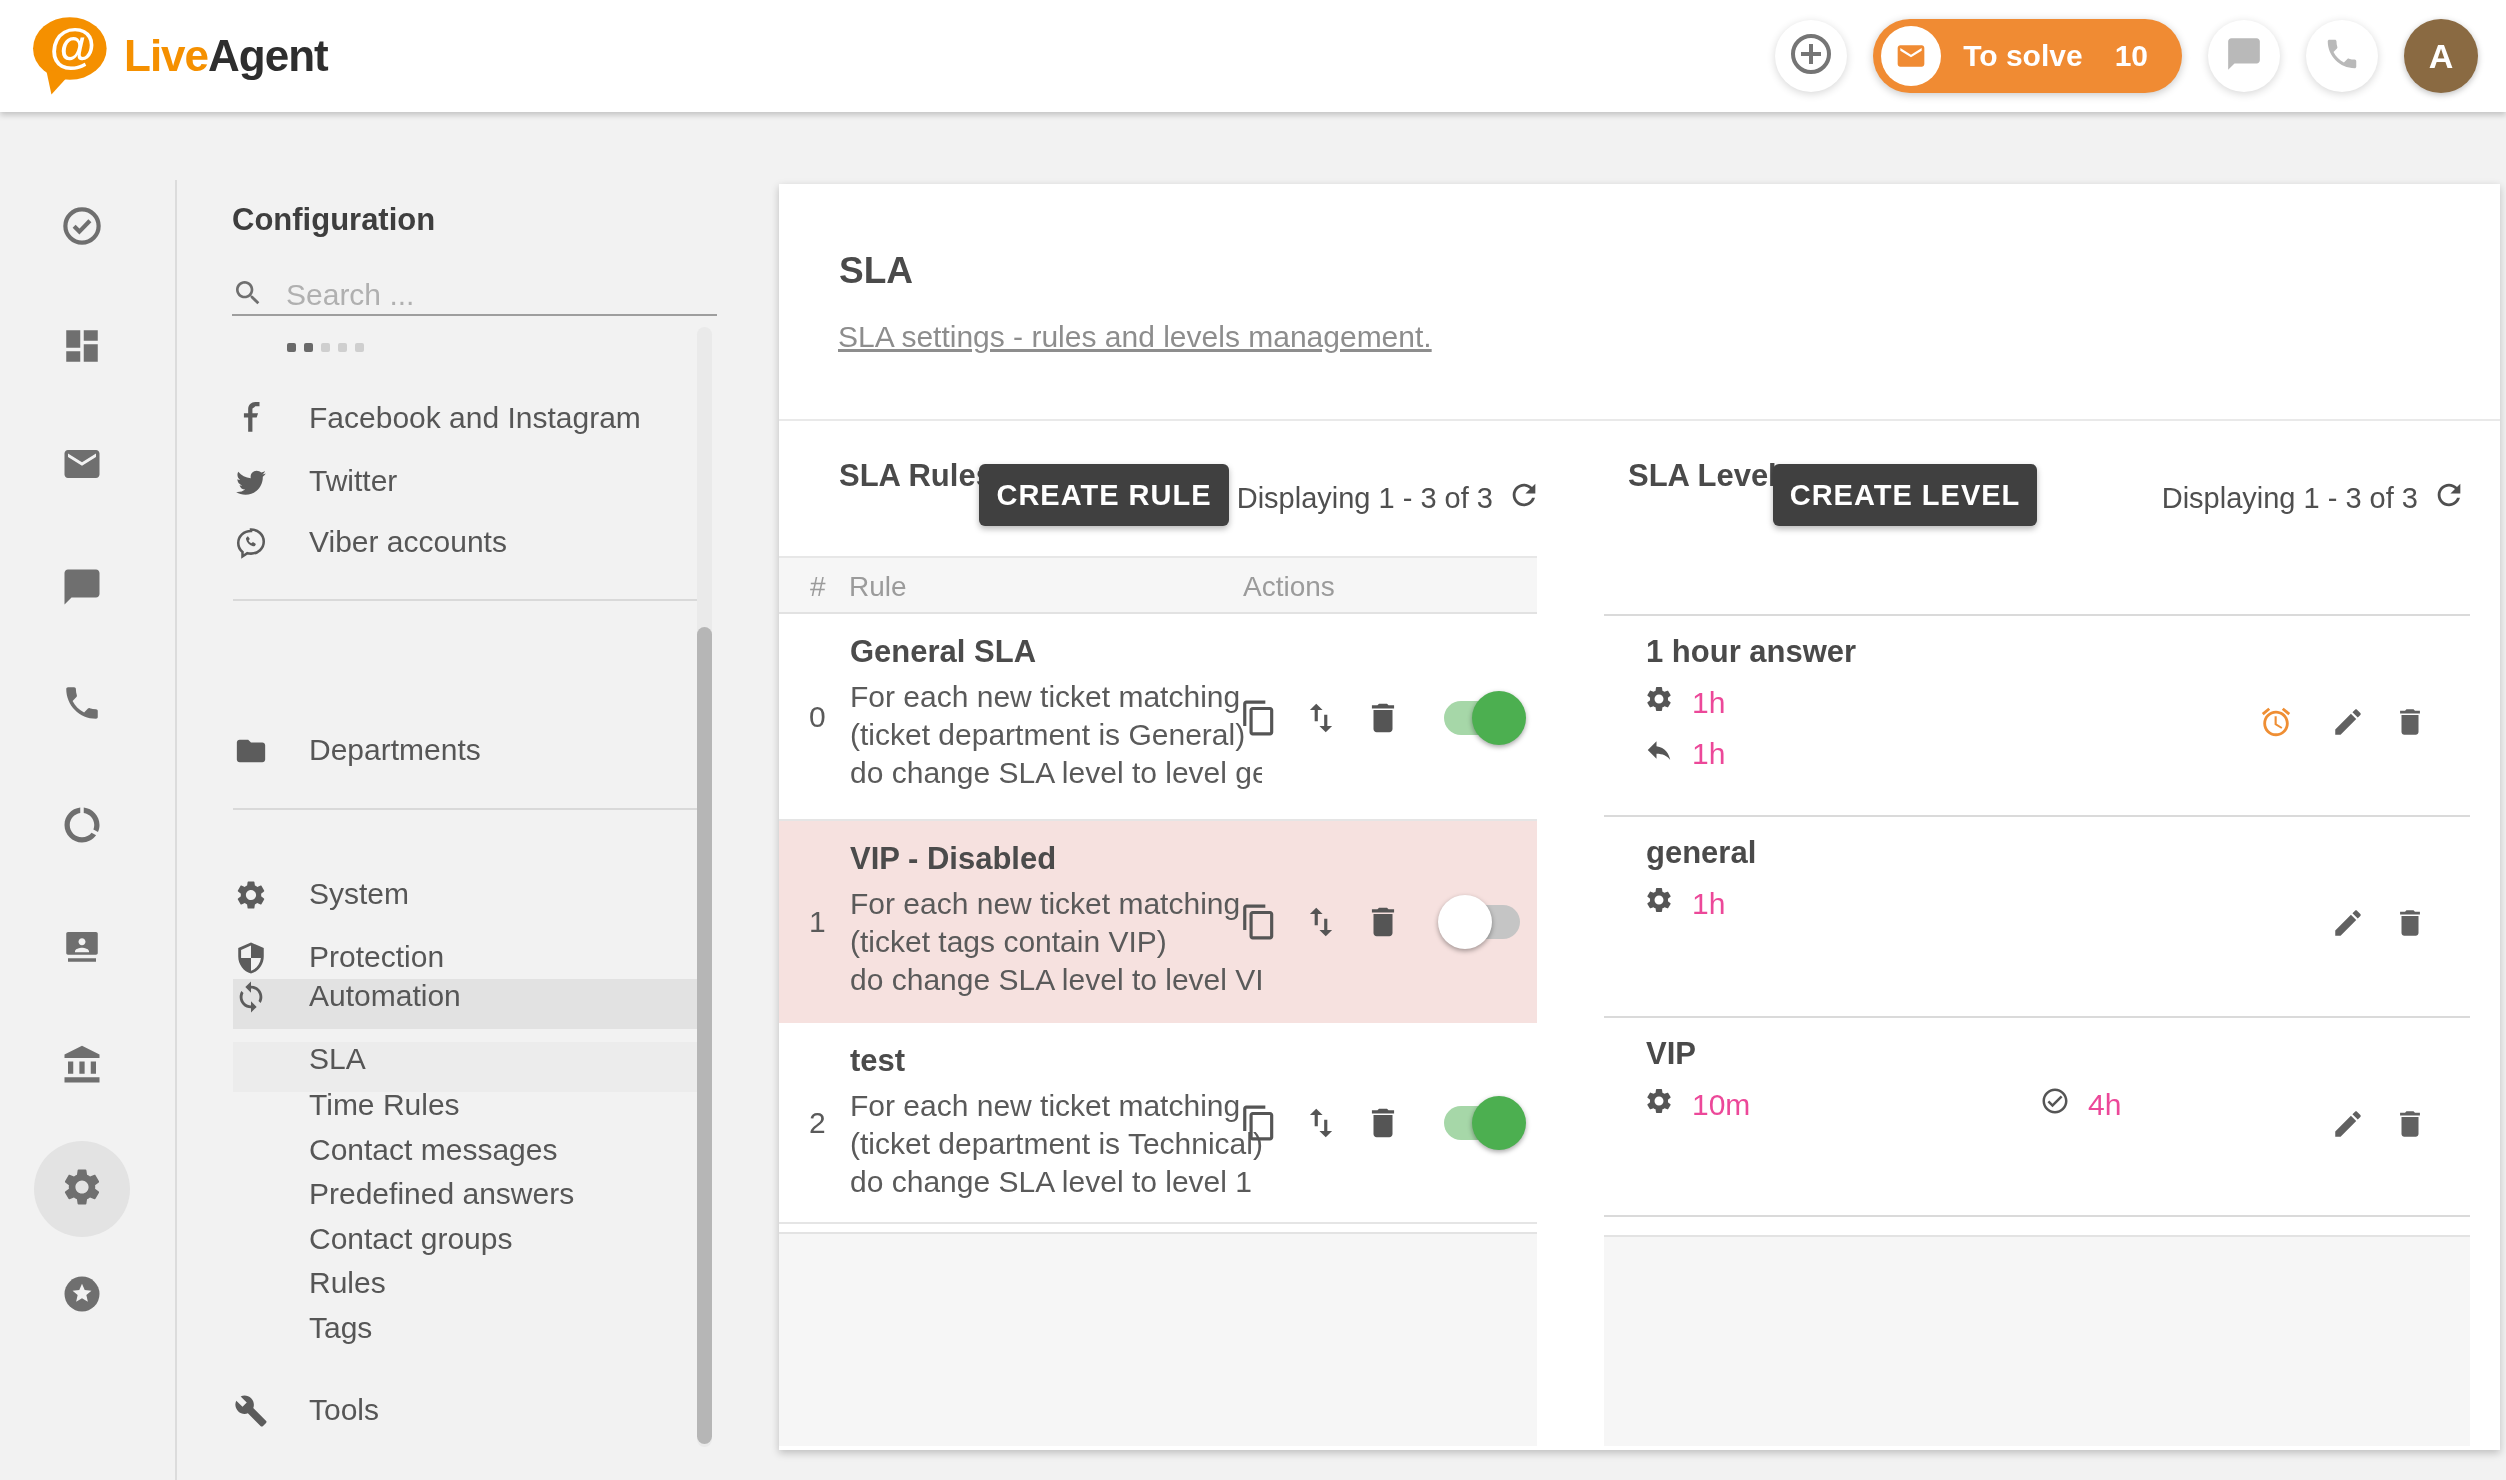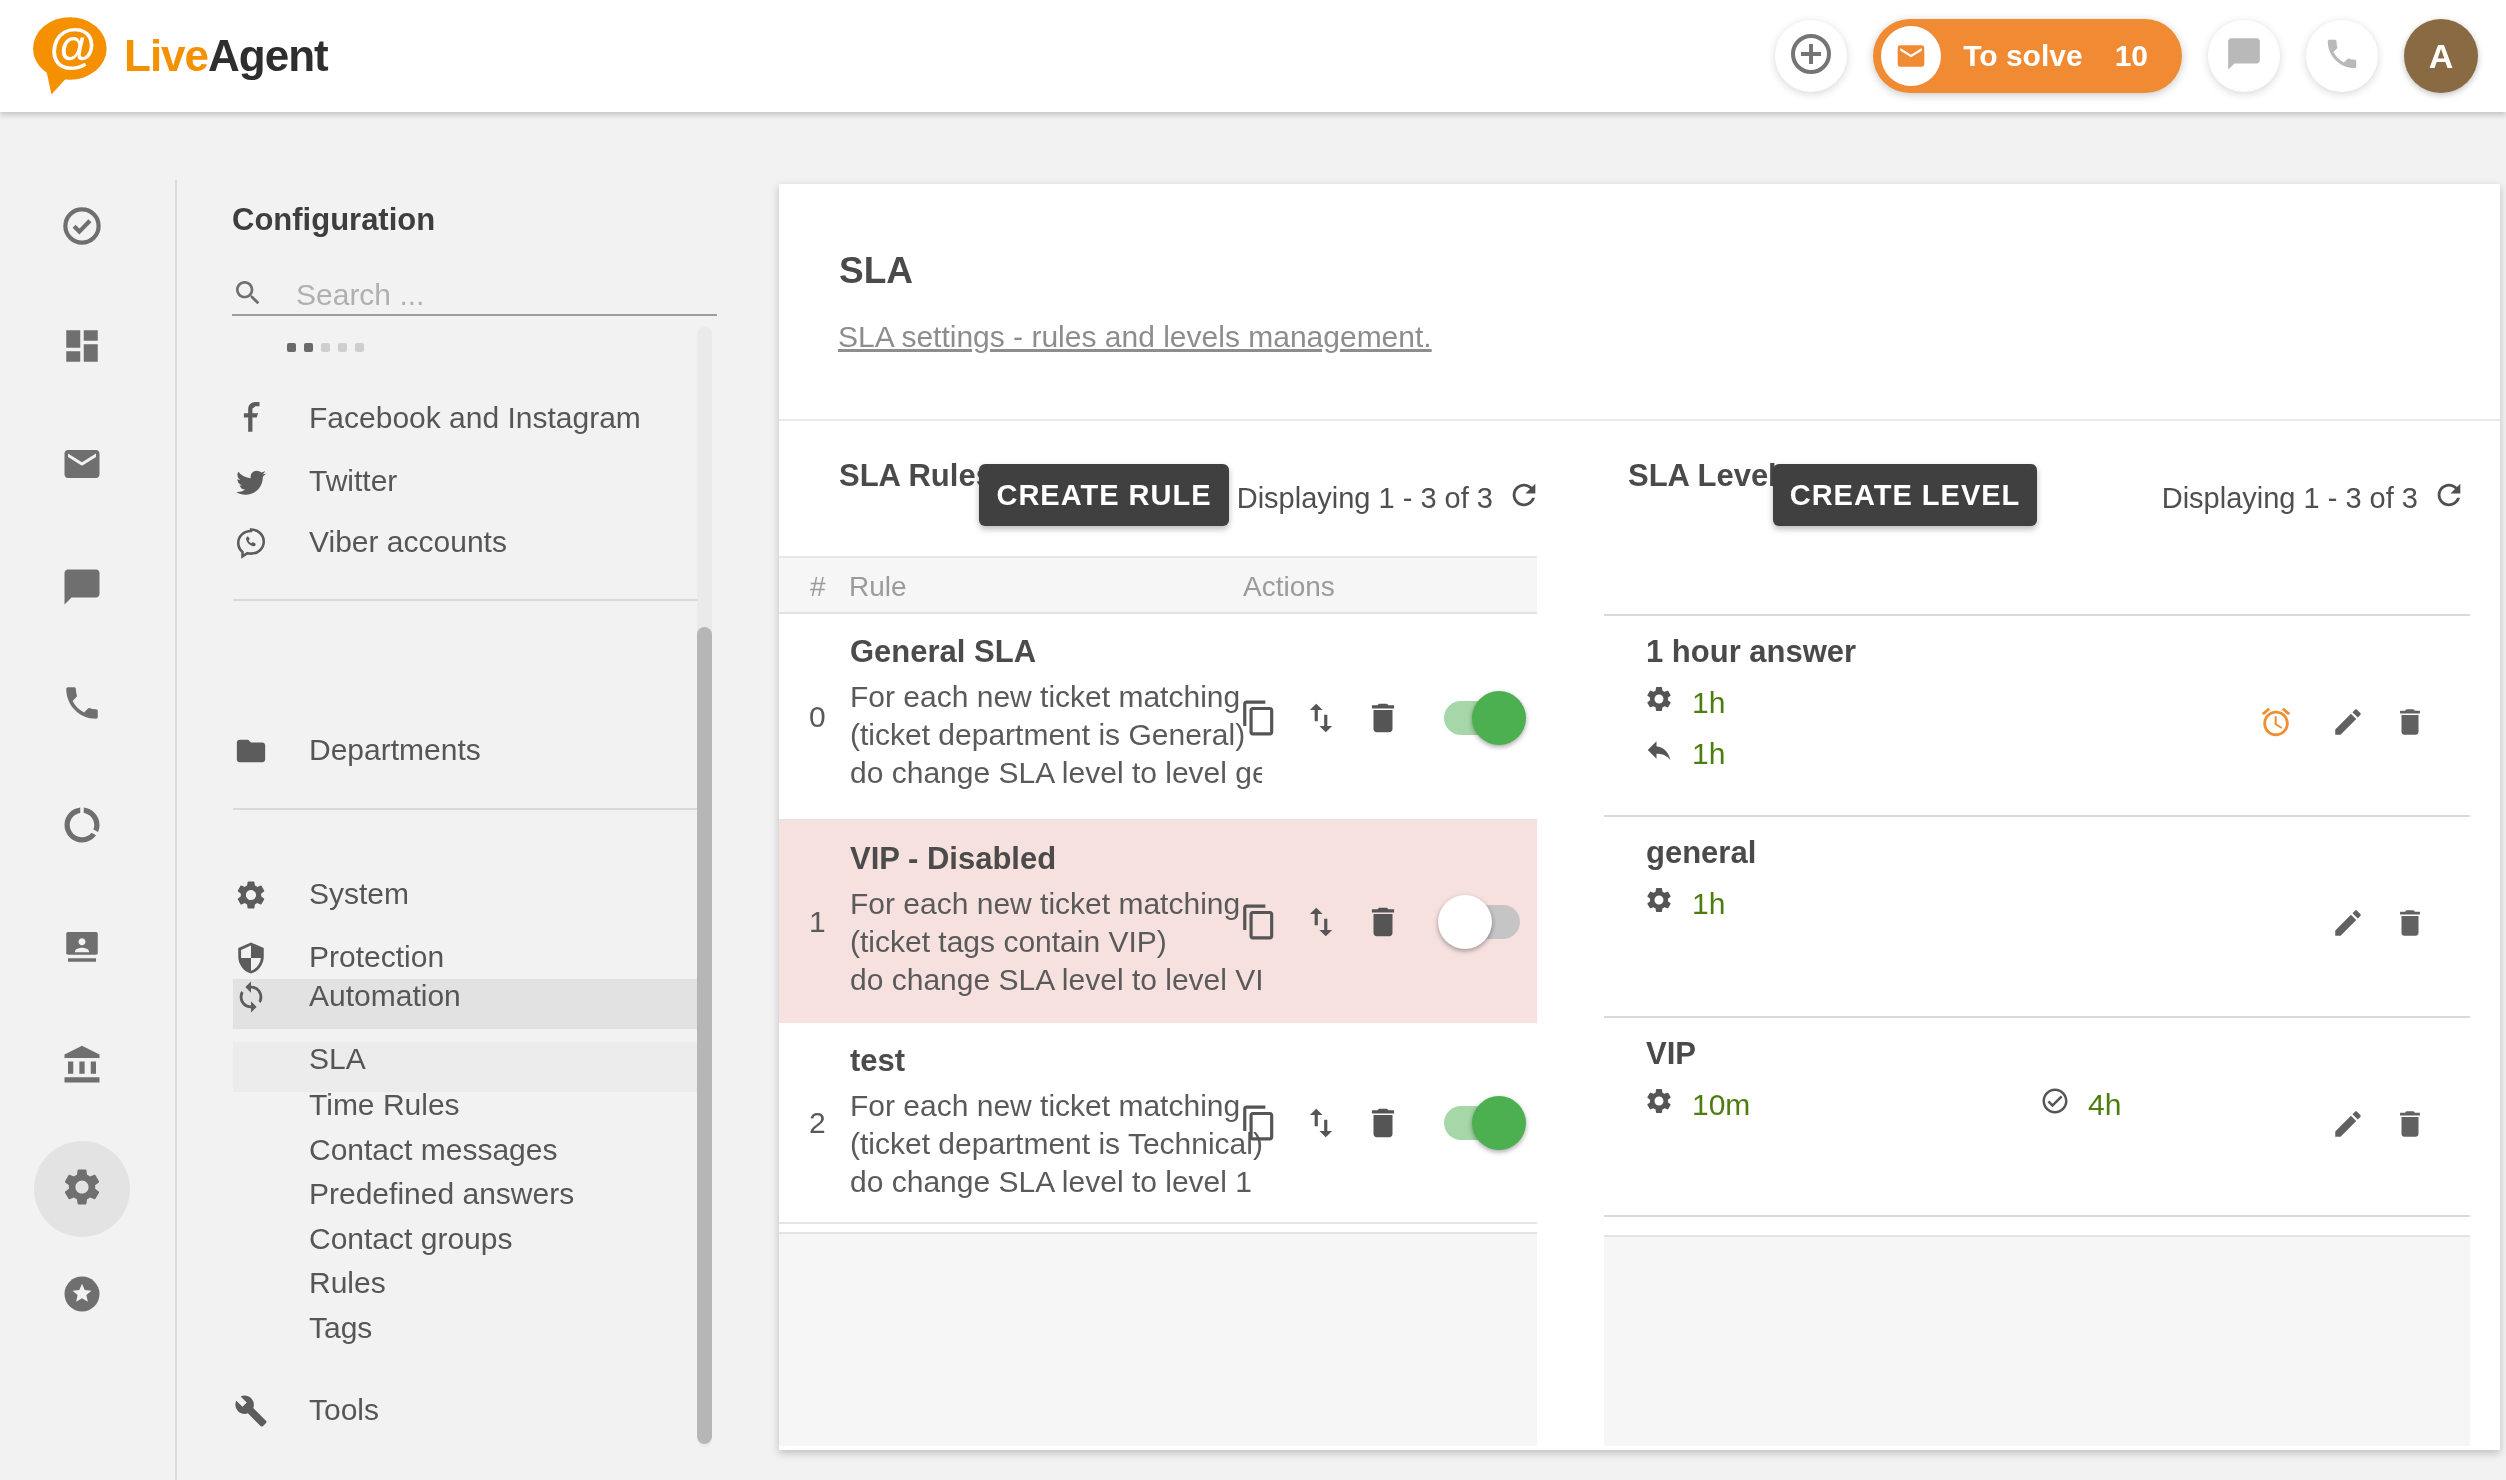--- a/index.html
+++ b/index.html
@@ -51,21 +51,21 @@
   .rail-item {
     position:absolute; left:44px; width:76px; height:76px;
     display:flex; align-items:center; justify-content:center; cursor:pointer;
   }
   .rail-item.selected { background:#e3e3e3; border-radius:50%; width:96px; height:96px; left:34px; }
   .rail-item svg { width:42px; height:42px; fill:#6f6f6f; }
   .rail-item.selected svg { width:44px; height:44px; }
   
   .config { position:absolute; top:112px; left:177px; width:600px; height:1368px; }
   .config-title { position:absolute; top:90px; left:55px; font-size:31px; font-weight:bold; color:#3e3e3e; }
-  .search-row { position:absolute; top:158px; left:55px; width:485px; height:50px; display:flex; align-items:center; gap:32px; }
+  .search-row { position:absolute; top:158px; left:55px; width:485px; height:50px; display:flex; align-items:center; gap:22px; }
   .search-row svg { width:32px; height:32px; fill:#6f6f6f; flex:0 0 auto; }
   .search-input {
     border:none; outline:none; background:transparent; width:380px;
     font-family:"Liberation Sans", sans-serif; font-size:30px; color:#4c4c4c;
   }
   .search-input::placeholder { color:#b0b0b0; }
   .search-underline { position:absolute; top:202px; left:55px; width:485px; height:2px; background:#9e9e9e; }
   .nav-list { position:absolute; top:215px; left:0; width:545px; height:1150px; overflow:hidden; }
   .nav-item {
     position:absolute; left:56px; width:465px; height:50px;
@@ -133,21 +133,21 @@
   .toggle.off .knob { left:-6px; background:#ffffff; }
   .rules-filler { position:absolute; top:812px; left:0; width:758px; height:214px; background:#f6f6f6; border-top:2px solid #e3e3e3; }
   
   .levels-col { position:absolute; top:236px; left:825px; width:866px; height:1030px; }
   .levels-toolbar { position:absolute; top:10px; left:0; width:866px; height:90px; }
   .levels-heading { position:absolute; top:28px; left:24px; }
   .btn-create-level { position:absolute; top:34px; left:169px; width:264px; height:62px; }
   .levels-paging { position:absolute; top:48px; right:4px; }
   .level-card { position:absolute; left:0; width:866px; height:201px; border-top:2px solid #dadada; background:#ffffff; }
   .level-title { position:absolute; top:18px; left:42px; font-size:31px; font-weight:bold; color:#4a4a4a; }
-  .level-val { position:absolute; display:flex; align-items:center; gap:18px; left:40px; font-size:30px; color:#4d7c0f; }
+  .level-val { position:absolute; display:flex; align-items:center; gap:18px; left:40px; font-size:30px; color:#ec4899; }
   .level-val svg { width:30px; height:30px; fill:#555555; }
   .lv1 { top:68px; } .lv2 { top:119px; }
   .level-val.resolution { left:436px; top:68px; }
   .level-actions { position:absolute; top:89px; left:0; width:100%; height:34px; }
   .level-actions .act-icon { width:34px; height:34px; }
   .level-actions .act-icon svg { width:34px; height:34px; fill:#616161; }
   .act-alarm { left:655px; } .act-alarm svg { fill:#ef8e33 !important; }
   .act-edit { left:727px; } .act-del { left:789px; }
   .levels-filler { position:absolute; top:815px; left:0; width:866px; height:211px; background:#f6f6f6; border-top:2px solid #e3e3e3; }
 </style>

